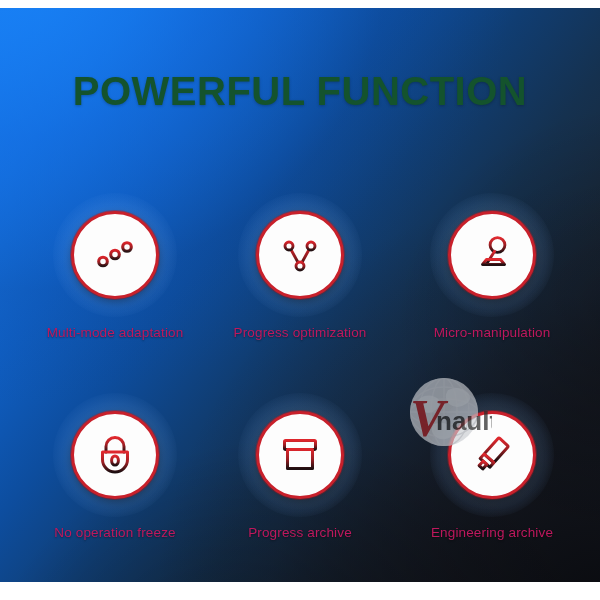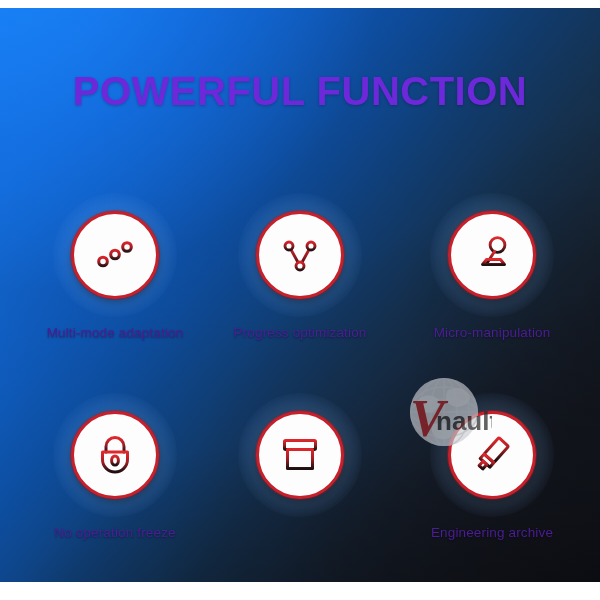--- a/index.html
+++ b/index.html
@@ -64,21 +64,21 @@
       radial-gradient(60% 55% at 108% 55%, rgba(0,0,0,0.30) 0%, rgba(0,0,0,0) 70%);
   }
 
   
   #poster-title {
     position: absolute;
     left: 0;
     top: 68px;
     width: 600px;
     text-align: center;
-    color: #6d28d9;
+    color: #14532d;
     font-family: "Liberation Sans", sans-serif;
     font-size: 40px;
     font-weight: bold;
     letter-spacing: 0.5px;
     line-height: 46px;
     z-index: 5;
     text-shadow: 0 1px 3px rgba(0,0,0,0.25);
     white-space: nowrap;
   }
 
@@ -139,21 +139,21 @@
     align-items: center;
     justify-content: center;
     box-shadow:
        0 3px 9px rgba(0,0,0,0.35),
        0 0 0 1px rgba(190,30,40,0.45);
   }
   .badge svg { display: block; }
 
   .feature-label {
     margin-top: 10px;
-    color: #4c1d95;
+    color: #be185d;
     font-family: "Liberation Sans", sans-serif;
     font-size: 13.5px;
     font-weight: normal;
     letter-spacing: 0.15px;
     line-height: 17px;
     text-shadow: 0 1px 2px rgba(0,0,0,0.40);
     white-space: nowrap;
   }
 
   
@@ -302,20 +302,21 @@
               </defs>
               <g stroke="url(#gArch)" stroke-width="3.0" fill="none" stroke-linecap="round" stroke-linejoin="round">
                 <rect x="5.5" y="5.5" width="31" height="9" rx="1.2"></rect>
                 <path d="M8.5 14.5 H33.5 V33.5 H8.5 Z"></path>
                 <line x1="16.5" y1="22.5" x2="25.5" y2="22.5"></line>
               </g>
             </svg>
           </span>
         </div>
       </div>
+      <div class="feature-label">Progress archive</div>
     </div>
 
     <div class="feature-cell row-1 col-2">
       <div class="badge-wrap">
         <div class="badge-glow"></div>
         <div class="badge">
           <span>
             <svg width="44" height="44" viewBox="0 0 44 44">
               <defs>
                 <linearGradient id="gPen" x1="0.15" y1="0" x2="0.7" y2="1">

